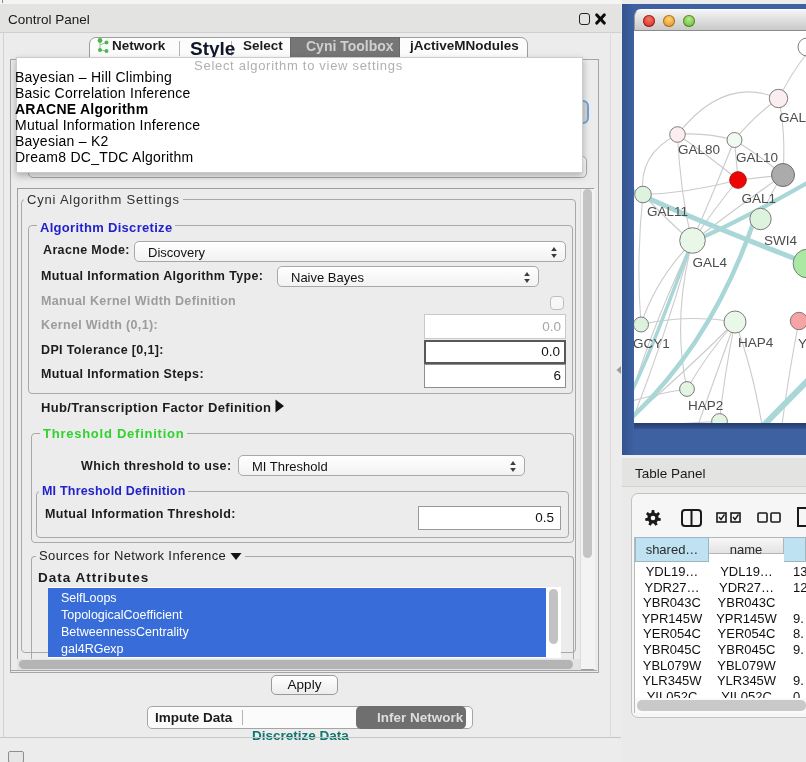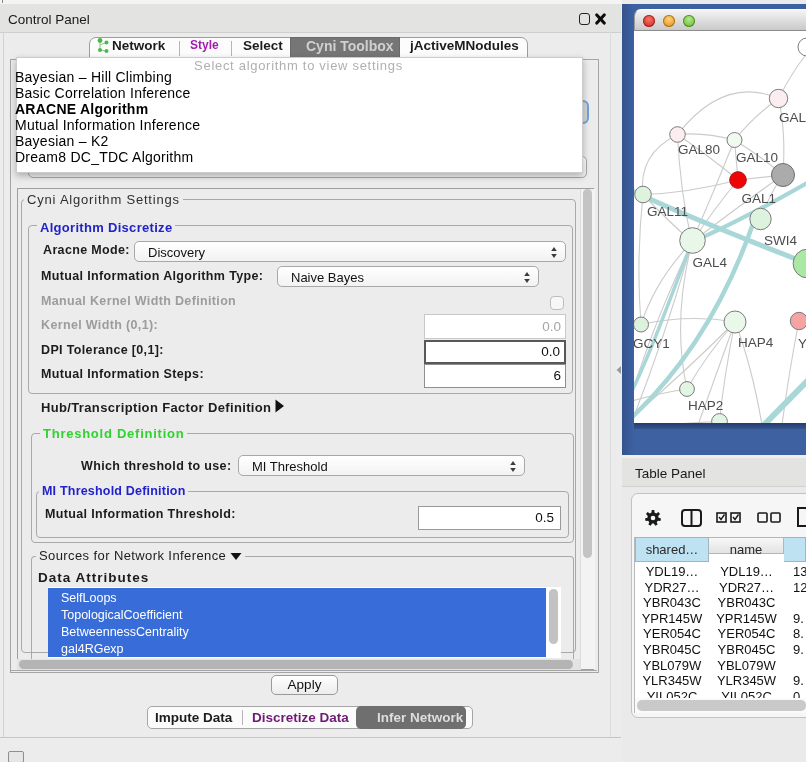--- a/index.html
+++ b/index.html
@@ -37,21 +37,21 @@
       <line x1="4" y1="4" x2="4" y2="13"></line>
       <line x1="4" y1="8" x2="10" y2="5.5"></line>
       <line x1="4" y1="13" x2="10" y2="14"></line>
     </g>
     <circle cx="4" cy="3.5" r="2.4" fill="#4cb84c"></circle>
     <circle cx="10.5" cy="5.5" r="2" fill="#4cb84c"></circle>
     <circle cx="4" cy="13" r="2" fill="#4cb84c"></circle>
     <circle cx="10.5" cy="14" r="2" fill="#4cb84c"></circle>
   </svg>
 <div class="abs b" style="left:112px;top:38px;font-size:13.5px;color:#1c1c1c;">Network</div>
-<div class="abs b" style="left:190px;top:38px;font-size:12px;color:#a21caf;">Style</div>
+<div class="abs b" style="left:190px;top:38px;font-size:19px;color:#0f172a;">Style</div>
 <div class="abs b" style="left:243px;top:38px;font-size:13.5px;color:#1c1c1c;">Select</div>
 <div class="abs b" style="left:306px;top:38px;font-size:14px;color:#d0d0d0;">Cyni Toolbox</div>
 <div class="abs b" style="left:410px;top:38px;font-size:13.5px;color:#1c1c1c;">jActiveMNodules</div>
 
 <div class="abs" style="left:3px;top:32px;width:1px;height:705px;background:#d2d2d2;"></div>
 <div class="abs" style="left:610px;top:32px;width:1px;height:705px;background:#dcdcdc;"></div>
 
 <div class="abs" style="left:10px;top:59px;width:587px;height:612px;border:1px solid #a5a5a5;background:#ececec;"></div>
 
 <div class="abs" style="left:17px;top:188px;width:577px;height:482px;border:1px solid #9e9e9e;box-sizing:border-box;"></div>
@@ -135,21 +135,21 @@
 <div class="abs" style="left:16px;top:57px;width:565px;height:114px;background:#fff;box-shadow:0 3px 7px rgba(0,0,0,0.28);border:1px solid #ccc;"></div>
 <div class="abs" style="left:16px;top:58px;width:565px;text-align:center;font-size:13px;letter-spacing:0.7px;color:#b0b0b0;">Select algorithm to view settings</div>
 <div class="abs" style="left:15px;top:70px;font-size:14px;letter-spacing:0.25px;color:#000;line-height:15.9px;">Bayesian – Hill Climbing<br>Basic Correlation Inference<br><span class="b">ARACNE Algorithm</span><br>Mutual Information Inference<br>Bayesian – K2<br>Dream8 DC_TDC Algorithm</div>
 
 <div class="abs" style="left:271px;top:675px;width:67px;height:20px;background:linear-gradient(#ffffff,#ececec);border:1px solid #9a9a9a;border-radius:5px;box-sizing:border-box;text-align:center;font-size:13.5px;color:#111;line-height:18px;">Apply</div>
 
 <div class="abs" style="left:147px;top:706px;width:326px;height:23px;background:#fbfbfb;border:1px solid #a5a5a5;border-radius:5px;box-sizing:border-box;"></div>
 <div class="abs" style="left:242px;top:710px;width:1px;height:15px;background:#b5b5b5;"></div>
 <div class="abs" style="left:356px;top:706px;width:110px;height:23px;background:#6f6f6f;border-radius:5px;"></div>
 <div class="abs b" style="left:155px;top:710px;font-size:13.5px;color:#1c1c1c;">Impute Data</div>
-<div class="abs b" style="left:252px;top:710px;font-size:13.5px;color:#701a75;">Discretize Data</div>
+<div class="abs b" style="left:252px;top:728px;font-size:13.5px;color:#0f766e;">Discretize Data</div>
 <div class="abs b" style="left:377px;top:710px;font-size:13.5px;color:#dedede;">Infer Network</div>
 
 <div class="abs" style="left:0px;top:737px;width:621px;height:1px;background:#c6c6c6;"></div>
 
 <svg class="abs" style="left:616px;top:366px;" width="6" height="8" viewBox="0 0 6 8">
     <path d="M5 0 L5 8 L0.5 4 Z" fill="#9a9a9a"></path>
   </svg>
 
 <div class="abs" style="left:8px;top:751px;width:16px;height:12px;border:1.5px solid #8e8e8e;border-radius:2px;background:#e6e6e6;box-sizing:border-box;"></div>
 

